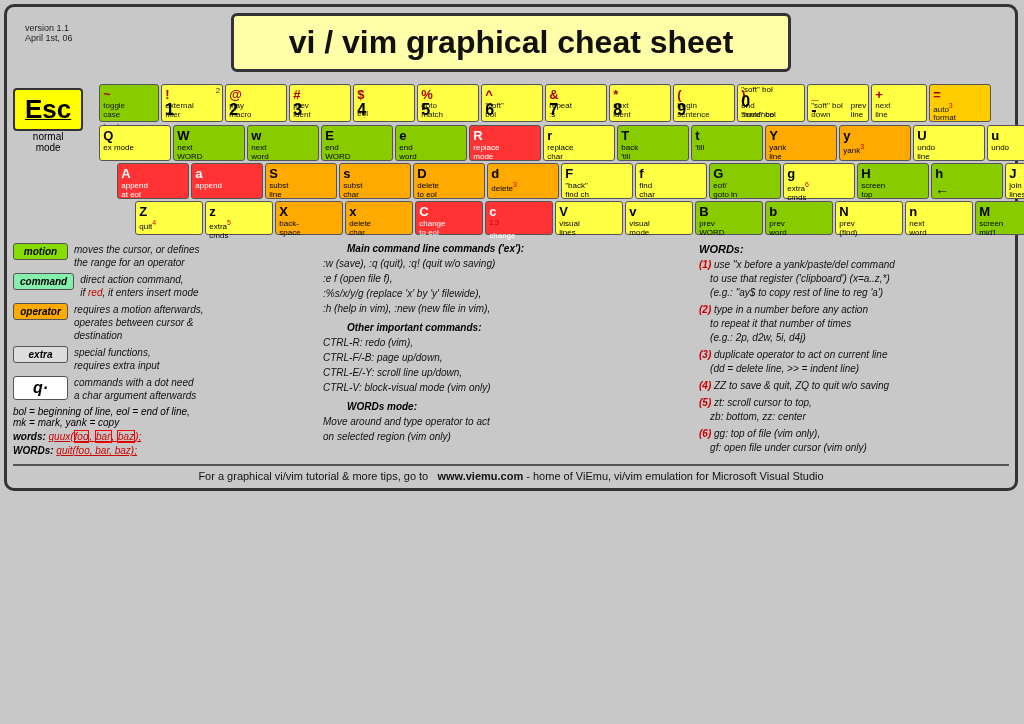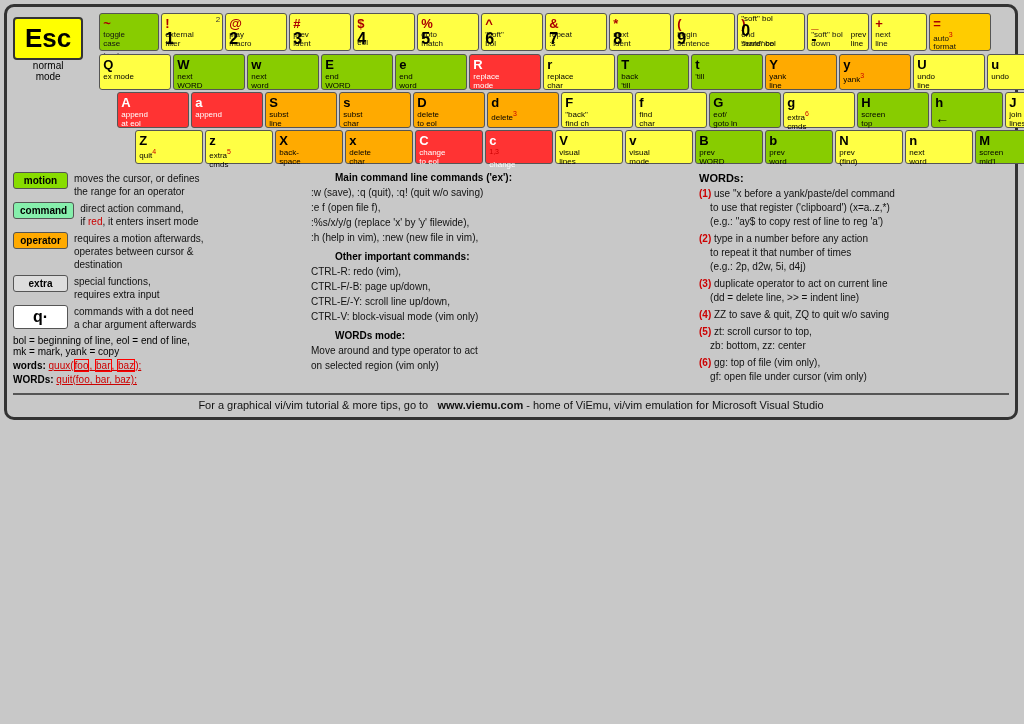--- a/index.html
+++ b/index.html
@@ -104,22 +104,23 @@
 
     
     .bg-green { background: #88cc00; }
     .bg-yellow { background: #ffff44; }
     .bg-orange { background: #ffaa00; }
     .bg-red { background: #ff3333; color: white; }
 
     
     .bottom-section {
       display: flex;
-      gap: 8px;
+      gap: 20px;
       margin-top: 6px;
+      font-style: italic;
     }
     .legend-col {
       width: 290px;
       flex-shrink: 0;
     }
     .commands-col {
       flex: 1;
     }
     .notes-col {
       width: 310px;
@@ -188,25 +189,34 @@
       align-items: flex-start;
       padding: 2px 3px;
       position: relative;
       font-size: 9px;
     }
   </style>
 </head>
 <body>
 
 <div class="outer">
+  <div style="position:relative; display:flex; align-items:flex-start; margin-bottom:4px;">
+    <div class="version">
+      <div>version 1.1</div>
+      <div>April 1st, 06</div>
+    </div>
+    <div style="flex:1; text-align:center;">
+      <div class="title-box">vi / vim graphical cheat sheet</div>
+    </div>
+  </div>
 
   <div style="display:flex; align-items:flex-start; gap:4px; margin-bottom:2px;">
 
     <div class="esc-block" style="margin-top:4px;">
-      <div style="background:#ffff00; border:2px solid #333; border-radius:4px; padding:4px 10px; text-align:center;">
+      <div style="background:#ffff00; border:2px solid #333; border-radius:4px; padding:4px 10px; text-align:center;text-decoration:underline;">
         <span style="font-size:26px; font-weight:bold;">Esc</span>
       </div>
       <div style="text-align:center; font-size:10px;">normal<br>mode</div>
     </div>
 
     <div style="flex:1;">
       <div class="num-row">
 
         <div class="nkey bg-green" style="min-width:60px;">
           <span class="nkey-icon">~</span>

